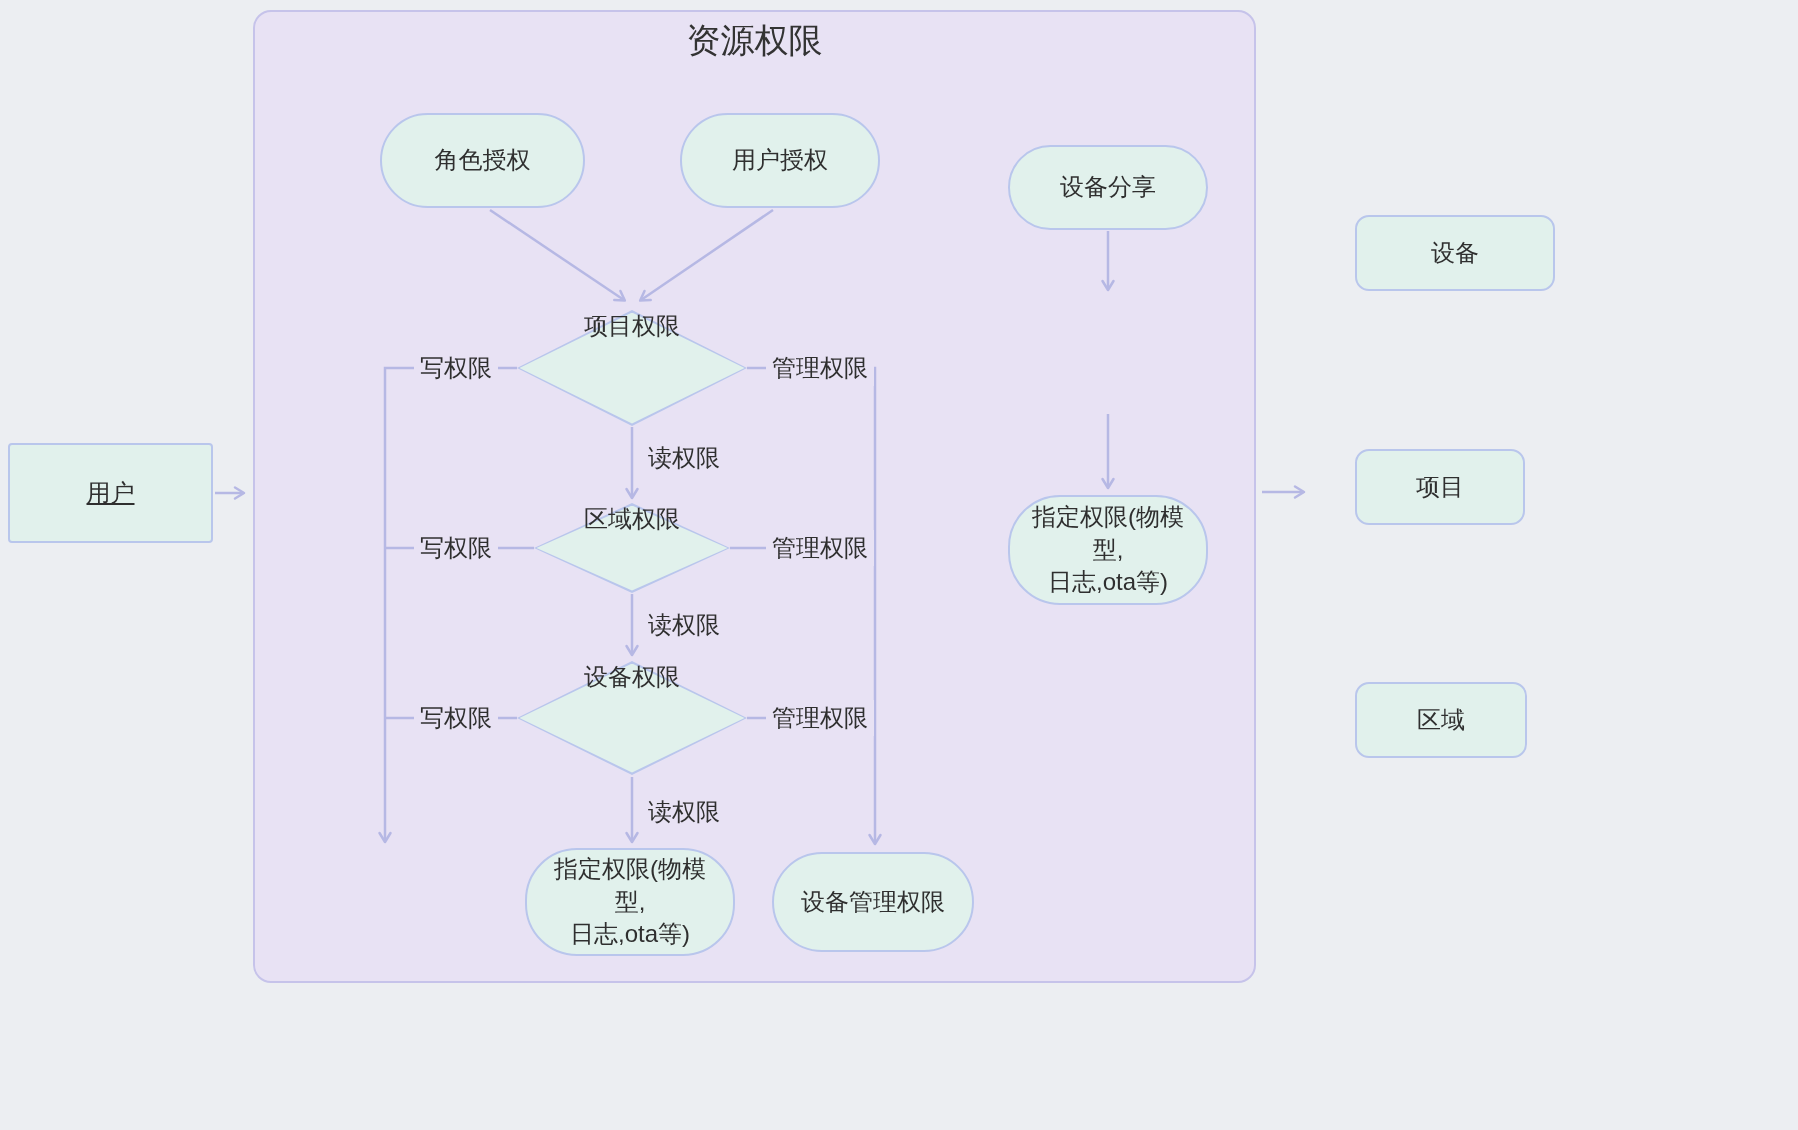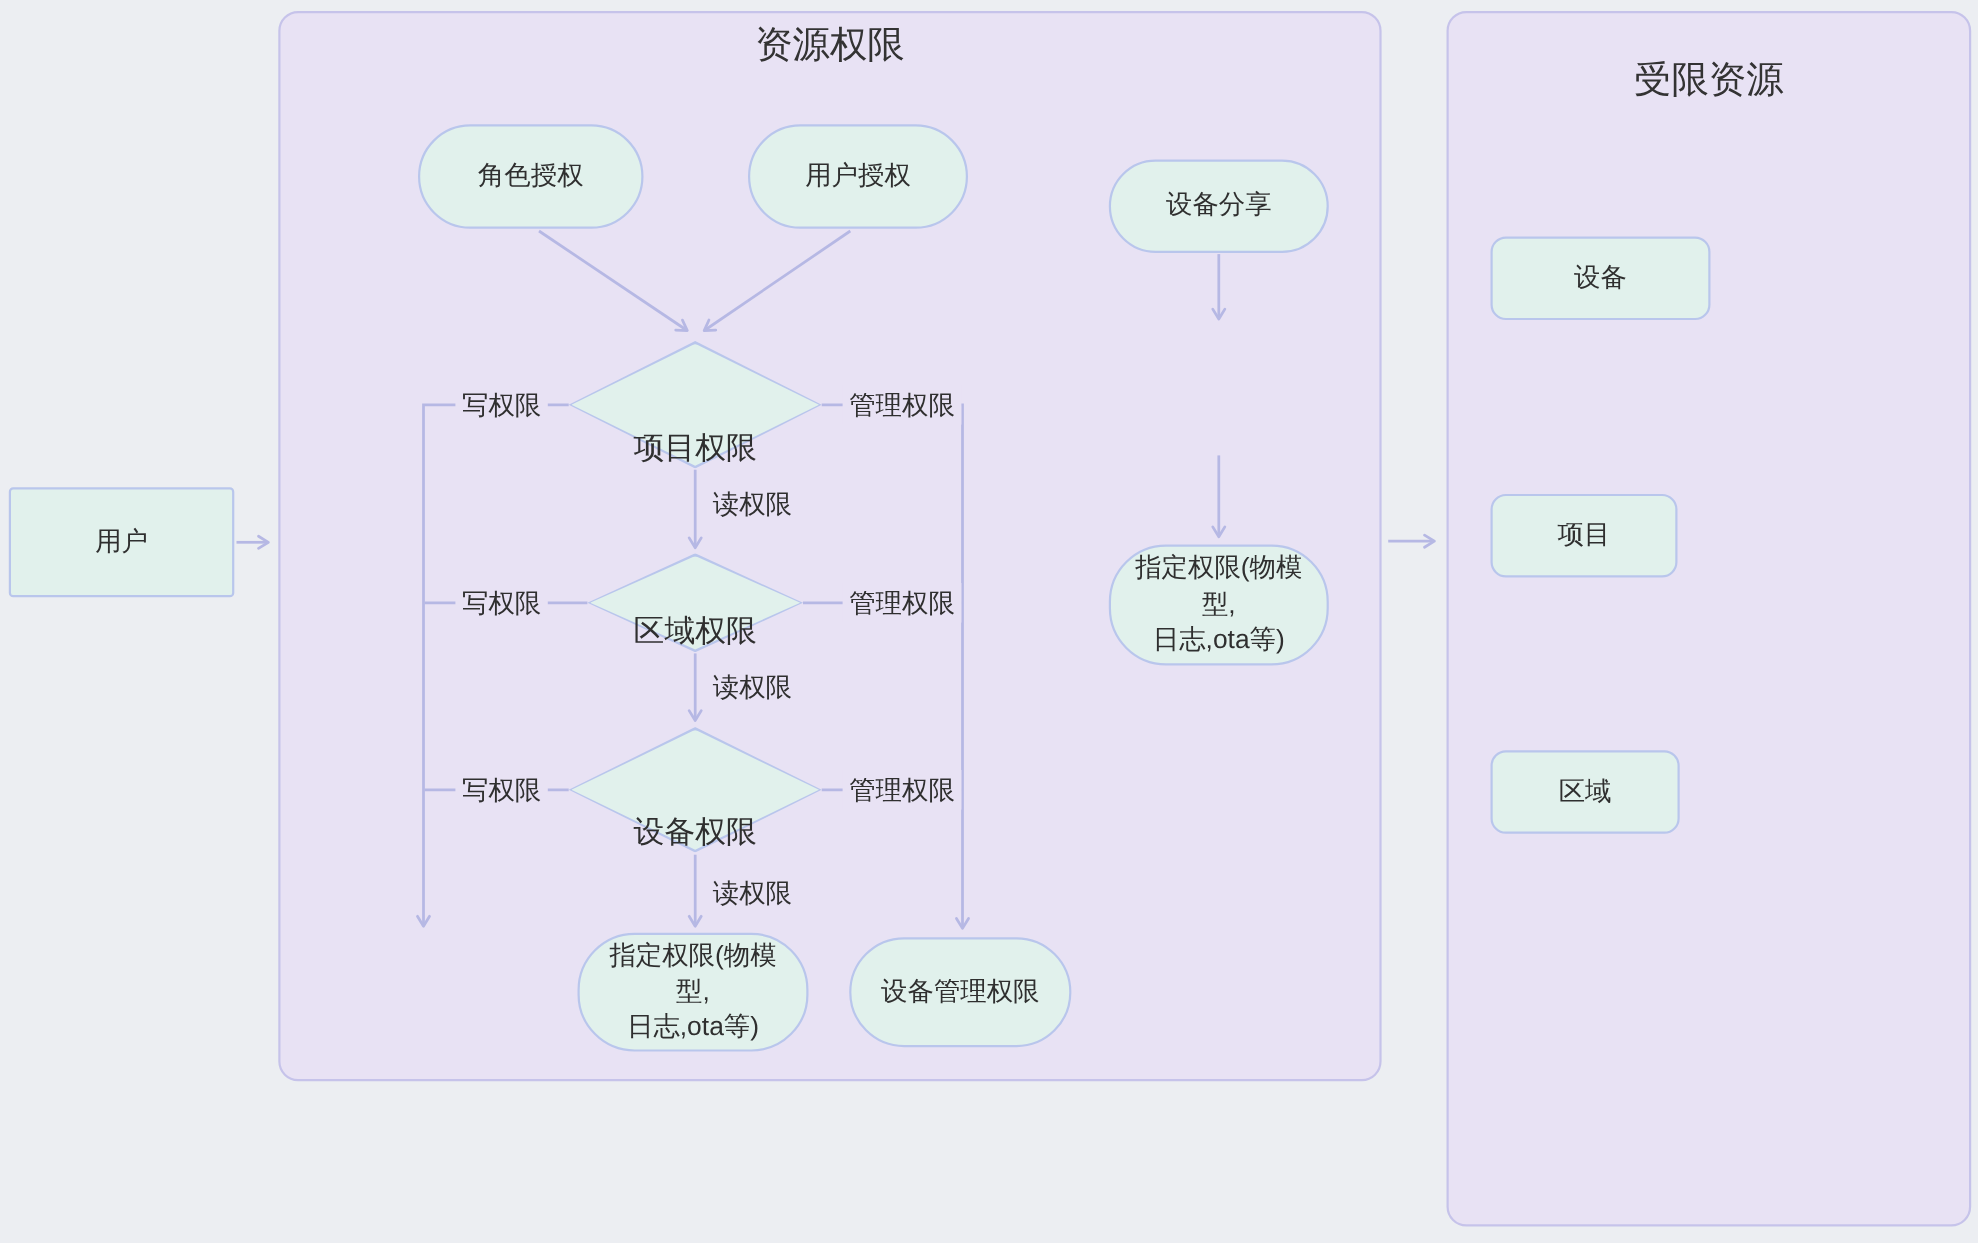--- a/index.html
+++ b/index.html
@@ -63,28 +63,28 @@
     flex-direction:column;
     align-items:center;
     justify-content:center;
     font-size:24px;
     color:var(--text);
     z-index:2;
     text-align:center;
     line-height:1.35;
   }
   .pill{border-radius:52px;}
-  .rect{border-radius:4px;}
+  .rect{border-radius:4px;text-decoration:underline;}
   .rrect{border-radius:14px;}
   .diamond{
     position:absolute;
     display:flex;
-    align-items:flex-end;
+    align-items:flex-start;
     justify-content:center;
-    font-size:28px;
+    font-size:24px;
     color:var(--text);
     z-index:2;
     text-align:center;
   }
   .diamond .shape-outer{
     position:absolute;inset:0;
     background:var(--node-border);
     clip-path:polygon(50% 0,100% 50%,50% 100%,0 50%);
   }
   .diamond .shape-inner{
@@ -106,23 +106,20 @@
 </style>
 </head>
 <body>
 
 <div id="canvas">
 
   <div class="panel" style="left:253px;top:10px;width:1003px;height:973px;">
     <div class="panel-title" style="top:6px;">资源权限</div>
   </div>
 
-  <div class="panel" style="left:1315px;top:10px;width:477px;height:1105px;">
-    <div class="panel-title" style="top:38px;">受限资源</div>
-  </div>
 
   <svg class="arrows" width="1798" height="1130">
     <defs>
       <marker id="arrow" viewBox="0 0 16 16" refX="11" refY="8" markerWidth="16" markerHeight="16" orient="auto" markerUnits="userSpaceOnUse">
         <path class="arrowhead" d="M3,2.5 L12,8 L3,13.5"></path>
       </marker>
     </defs>
     <g class="edge">
 
       <line x1="215" y1="493" x2="243" y2="493" marker-end="url(#arrow)"></line>

